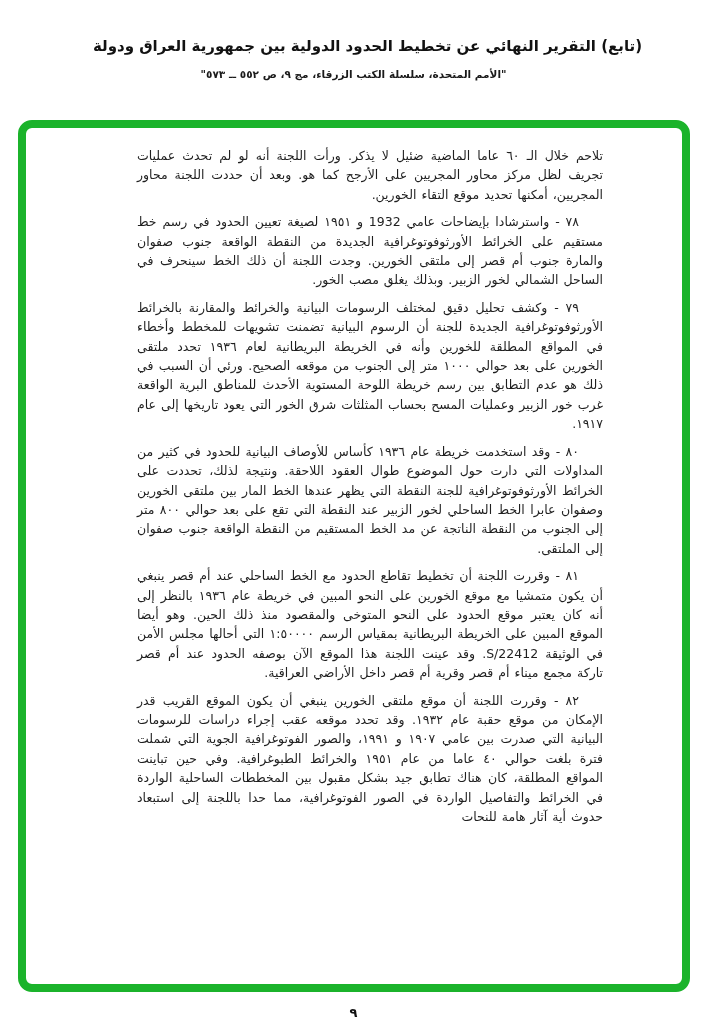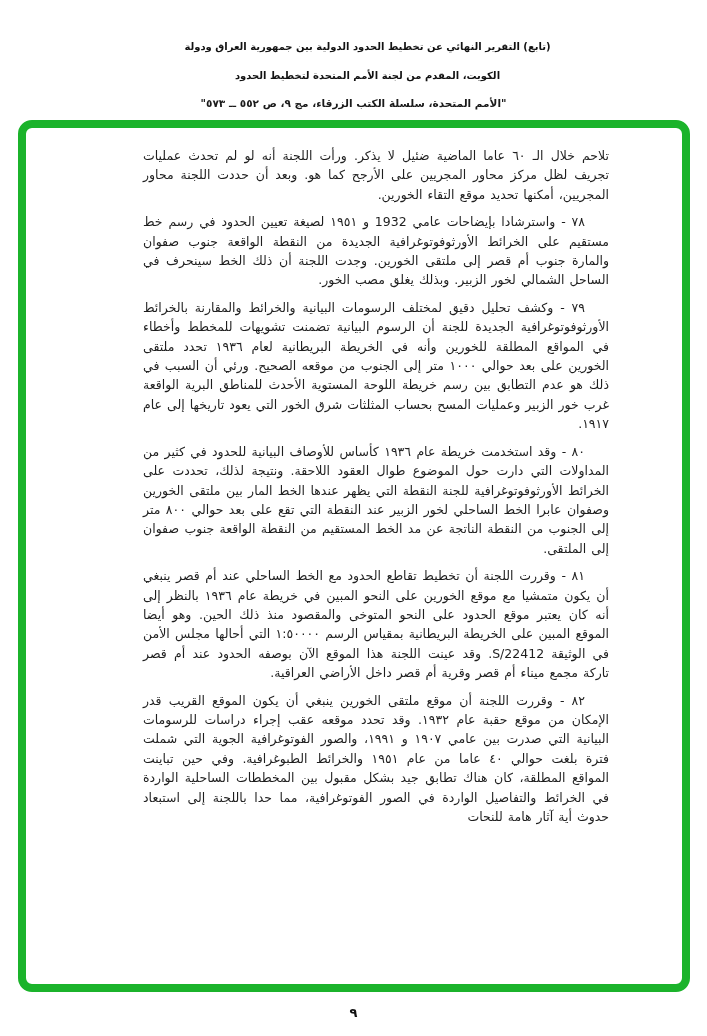--- a/index.html
+++ b/index.html
@@ -19,21 +19,21 @@
     position: absolute;
     top: 32px;
     left: 0;
     right: 0;
     text-align: center;
     direction: rtl;
     color: #121212;
   }
   .doc-title {
     font-weight: bold;
-    font-size: 10px;
+    font-size: 15px;
     line-height: 29px;
     margin: 0;
     padding-left: 28px;
   }
   .doc-source {
     font-weight: bold;
     font-size: 10.5px;
     margin-top: 7px;
     color: #1a1a1a;
   }
@@ -43,21 +43,21 @@
     top: 120px;
     width: 656px;
     height: 856px;
     border: 8px solid #1bb32b;
     border-radius: 14px;
     background: transparent;
   }
   .doc-body {
     position: absolute;
     top: 146px;
-    right: 98px;
+    right: 104px;
     width: 466px;
     direction: rtl;
     text-align: justify;
     font-size: 12.5px;
     line-height: 19.4px;
     color: #1f1f1f;
   }
   .doc-body p {
     margin: 0 0 8px 0;
     word-spacing: 1px;
@@ -76,21 +76,20 @@
     color: #111111;
   }
 </style>
 </head>
 <body>
 
 <div class="page">
 
   <div class="doc-header">
     <div class="doc-title">(تابع) التقرير النهائي عن تخطيط الحدود الدولية بين جمهورية العراق ودولة</div>
-    <div class="doc-title">الكويت، المقدم من لجنة الأمم المتحدة لتخطيط الحدود</div>
     <div class="doc-source">"الأمم المتحدة، سلسلة الكتب الزرقاء، مج ٩، ص ٥٥٢ ــ ٥٧٣"</div>
   </div>
 
   <div class="content-frame"></div>
 
   <div class="doc-body">
     <p>تلاحم خلال الـ ٦٠ عاما الماضية ضئيل لا يذكر. ورأت اللجنة أنه لو لم تحدث عمليات تجريف لظل مركز محاور المجريين على الأرجح كما هو. وبعد أن حددت اللجنة محاور المجريين، أمكنها تحديد موقع التقاء الخورين.</p>
     <p class="indent">٧٨ - واسترشادا بإيضاحات عامي 1932 و ١٩٥١ لصيغة تعيين الحدود في رسم خط مستقيم على الخرائط الأورثوفوتوغرافية الجديدة من النقطة الواقعة جنوب صفوان والمارة جنوب أم قصر إلى ملتقى الخورين. وجدت اللجنة أن ذلك الخط سينحرف في الساحل الشمالي لخور الزبير. وبذلك يغلق مصب الخور.</p>
     <p class="indent">٧٩ - وكشف تحليل دقيق لمختلف الرسومات البيانية والخرائط والمقارنة بالخرائط الأورثوفوتوغرافية الجديدة للجنة أن الرسوم البيانية تضمنت تشويهات للمخطط وأخطاء في المواقع المطلقة للخورين وأنه في الخريطة البريطانية لعام ١٩٣٦ تحدد ملتقى الخورين على بعد حوالي ١٠٠٠ متر إلى الجنوب من موقعه الصحيح. ورئي أن السبب في ذلك هو عدم التطابق بين رسم خريطة اللوحة المستوية الأحدث للمناطق البرية الواقعة غرب خور الزبير وعمليات المسح بحساب المثلثات شرق الخور التي يعود تاريخها إلى عام ١٩١٧.</p>
     <p class="indent">٨٠ - وقد استخدمت خريطة عام ١٩٣٦ كأساس للأوصاف البيانية للحدود في كثير من المداولات التي دارت حول الموضوع طوال العقود اللاحقة. ونتيجة لذلك، تحددت على الخرائط الأورثوفوتوغرافية للجنة النقطة التي يظهر عندها الخط المار بين ملتقى الخورين وصفوان عابرا الخط الساحلي لخور الزبير عند النقطة التي تقع على بعد حوالي ٨٠٠ متر إلى الجنوب من النقطة الناتجة عن مد الخط المستقيم من النقطة الواقعة جنوب صفوان إلى الملتقى.</p>

